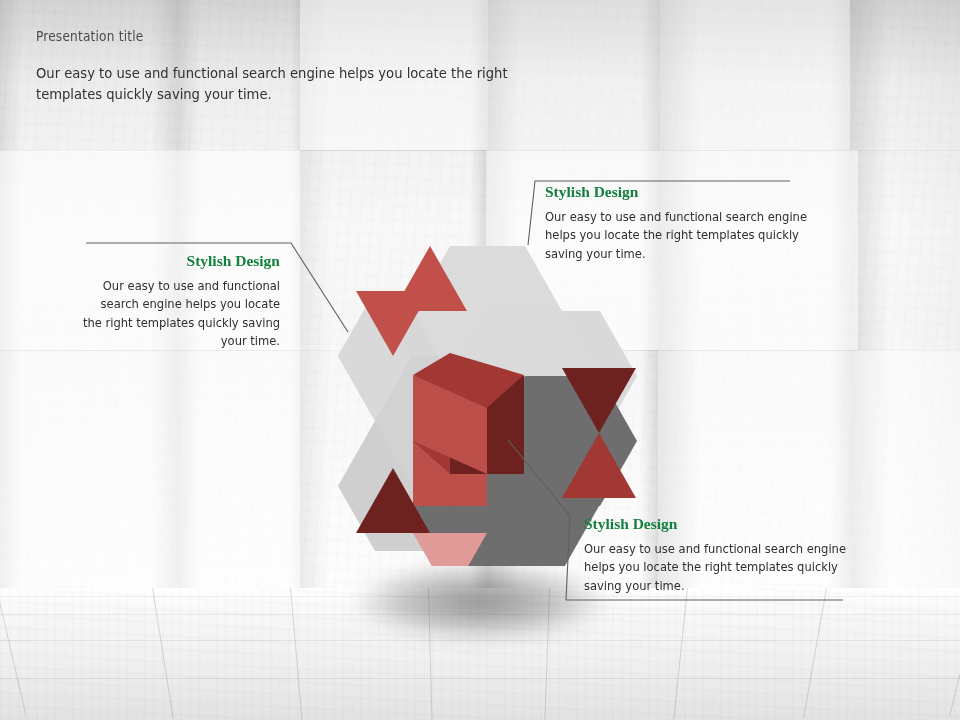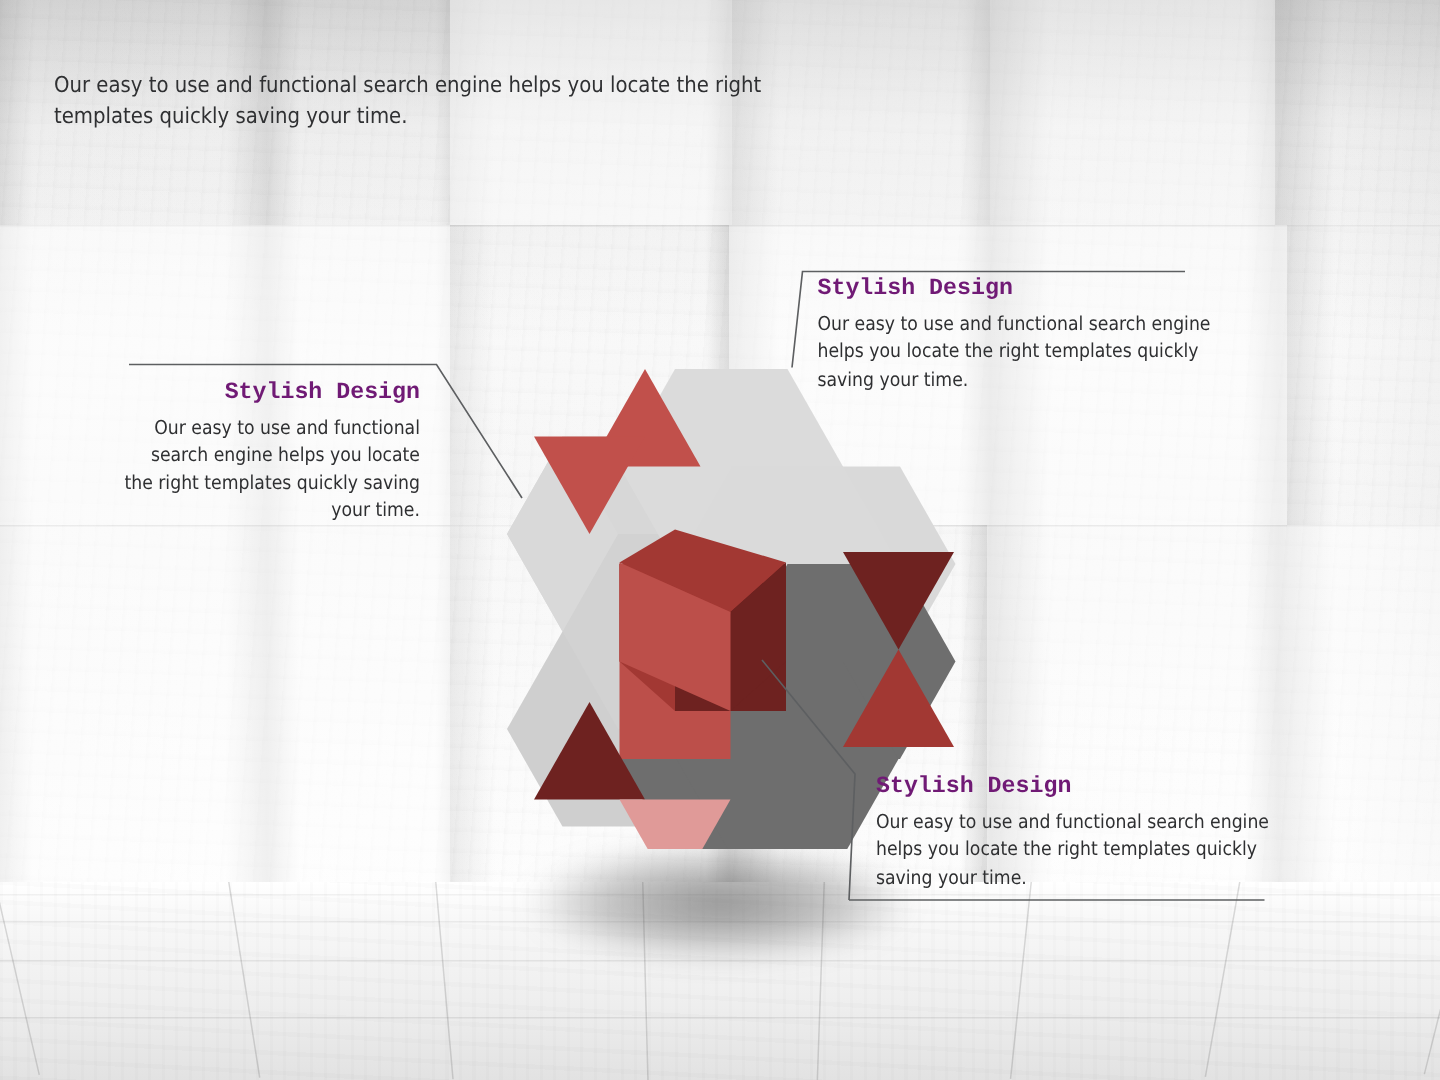--- a/index.html
+++ b/index.html
@@ -80,22 +80,22 @@
   }
   .subtitle{
     margin-top:19px;width:540px;
     font-size:14.6px;color:#2f3032;line-height:1.42;
     font-family:"DejaVu Sans Condensed","Liberation Sans",sans-serif;
   }
 
   
   .callout{position:absolute;}
   .co-title{
-    font-size:15.5px;font-weight:bold;color:#701a75;line-height:1.2;
-    font-family:Liberation Mono, monospace;
+    font-size:15.5px;font-weight:bold;color:#15803d;line-height:1.2;
+    font-family:Liberation Serif, serif;
   }
   .co-body{
     margin-top:6px;font-size:12.8px;color:#2e2f31;line-height:1.45;
     font-family:"DejaVu Sans Condensed","Liberation Sans",sans-serif;
   }
   #callout-right{left:545px;top:183px;width:270px;}
   #callout-left{left:80px;top:252px;width:200px;text-align:right;}
   #callout-bottom{left:584px;top:515px;width:272px;}
 
   
@@ -136,20 +136,21 @@
       <div class="v-line" style="left:62%;transform:rotate(6deg);"></div>
       <div class="v-line" style="left:70%;transform:rotate(10deg);"></div>
       <div class="v-line" style="left:79%;transform:rotate(14deg);"></div>
     </div>
     <div class="floor-grain"></div>
   </div>
 
   <div class="graphic-shadow"></div>
 
   <div class="hdr">
+    <div class="eyebrow">Presentation title</div>
     <div class="subtitle">Our easy to use and functional search engine helps you locate the right templates quickly saving your time.</div>
   </div>
 
   <svg id="hex-graphic" viewBox="0 0 340 330">
 
     <g>
       <polygon points="75,55 150,55 187,120 150,185 75,185 38,120" fill="#d7d7d7"></polygon>
       <polygon points="75,185 150,185 187,250 150,315 75,315 38,250" fill="#cfcfcf"></polygon>
       <polygon points="112,120 187,120 224,185 187,250 112,250 75,185" fill="#d2d2d2"></polygon>
       <polygon points="38,120 75,55 112,120 75,185" fill="#d9d9d9"></polygon>

